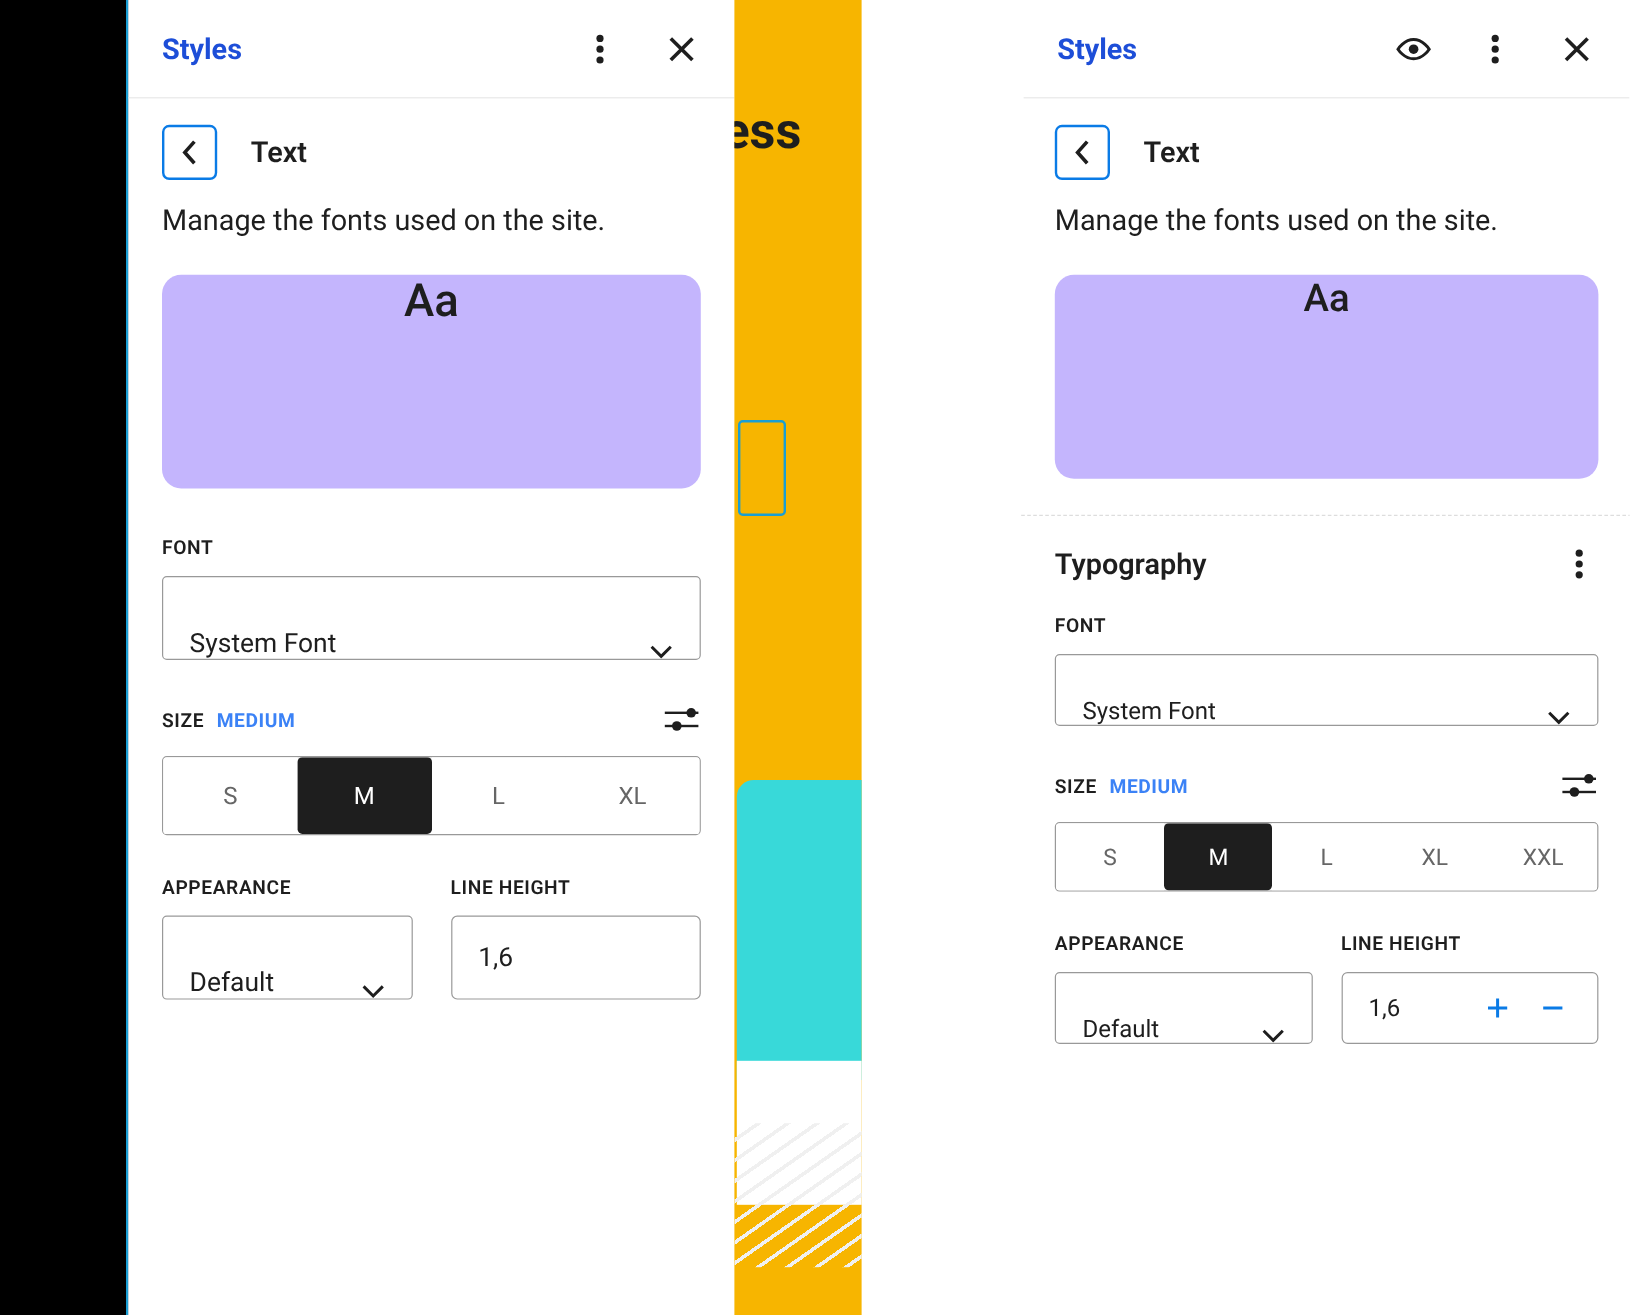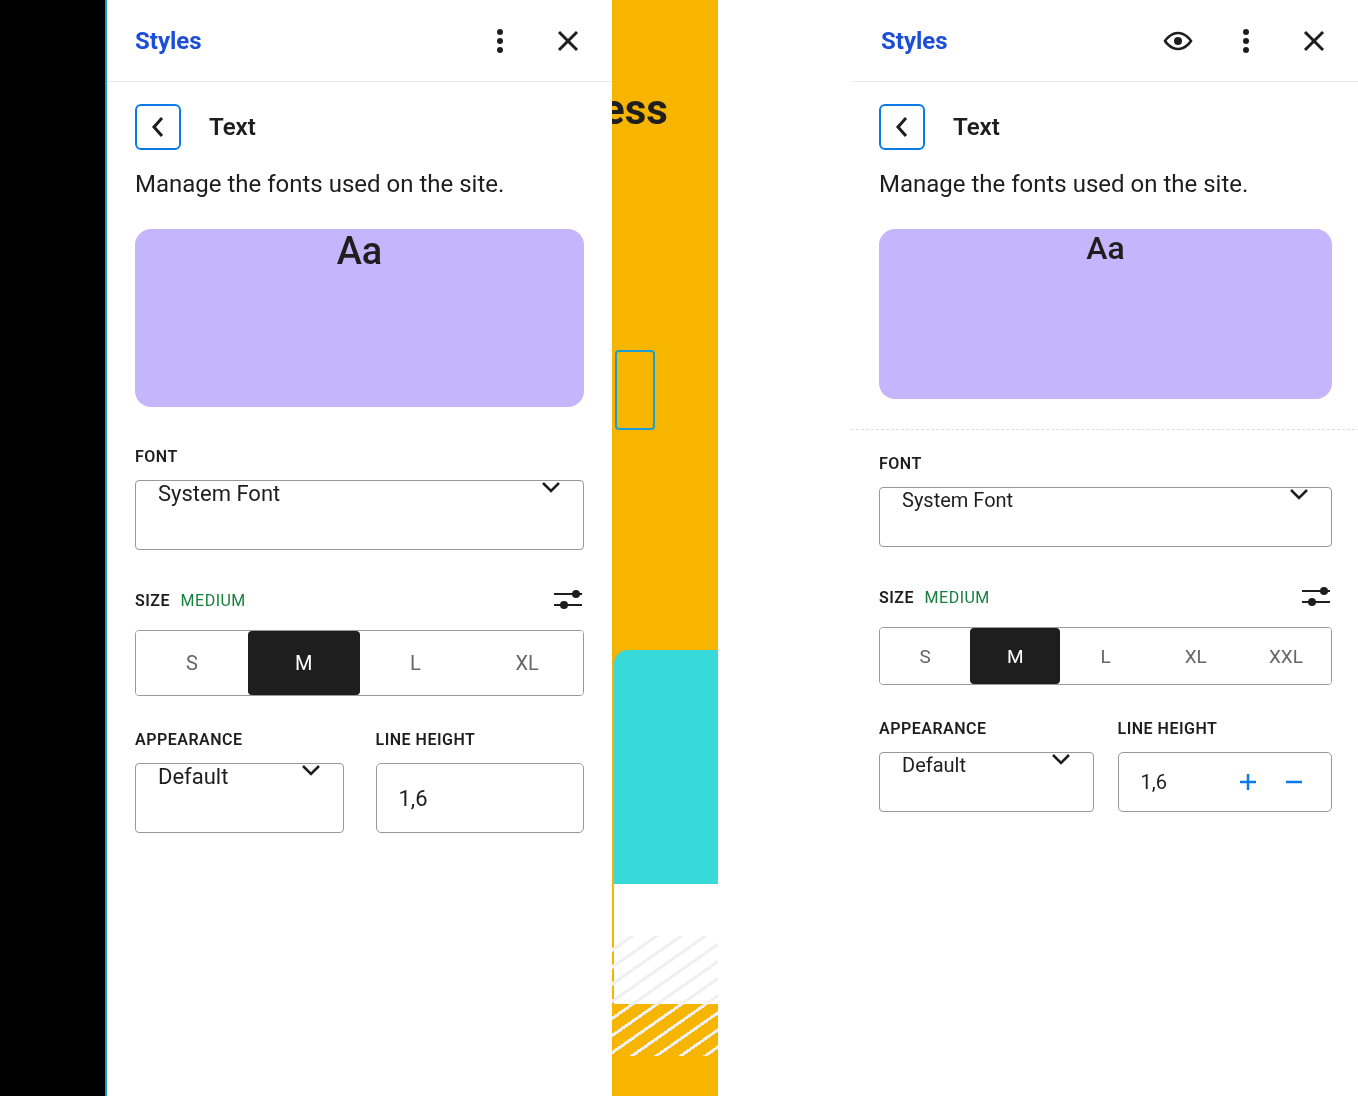--- a/index.html
+++ b/index.html
@@ -19,25 +19,25 @@
 .iconbtn{width:32px;height:32px;display:flex;align-items:center;justify-content:center;cursor:pointer;background:none;border:none}
 .svg{pointer-events:none}
 .body{padding:22px 28px}
 .backrow{display:flex;align-items:center;gap:28px;margin-bottom:18px}
 .backbtn{width:46px;height:46px;border:2px solid #0a7be6;border-radius:6px;display:flex;align-items:center;justify-content:center;background:#fff;cursor:pointer}
 .backrow .title{font-size:24px;font-weight:600;color:#1e1e1e}
 .desc{font-size:24px;color:#1e1e1e;margin-bottom:29px;line-height:1.35}
 .preview{width:100%;height:178px;background:#c4b5fd;border-radius:16px;display:flex;align-items:flex-start;justify-content:center;font-size:38px;font-weight:500;color:#1e1e1e}
 .panel2 .preview{height:170px;font-size:32px}
 .label{font-size:16px;font-weight:600;color:#1e1e1e;letter-spacing:0.5px;margin-bottom:14px;text-transform:uppercase}
-.dropdown{width:100%;height:70px;border:1px solid #999;border-radius:4px;display:flex;align-items:flex-start;padding:0 22px;position:relative;cursor:pointer;font-size:22px;color:#1e1e1e;margin-bottom:34px}
+.dropdown{width:100%;height:70px;border:1px solid #999;border-radius:4px;display:flex;align-items:flex-end;padding:0 22px;position:relative;cursor:pointer;font-size:22px;color:#1e1e1e;margin-bottom:34px}
 .dropdown .chev{position:absolute;right:22px}
 .sizerow{display:flex;align-items:center;justify-content:space-between;margin-bottom:14px}
 .sizerow .label{margin-bottom:0}
-.sizerow .sub{color:#15803d;font-weight:400;margin-left:6px}
+.sizerow .sub{color:#3b82f6;font-weight:700;margin-left:6px}
 .seg{display:flex;border:1px solid #999;border-radius:4px;overflow:hidden;margin-bottom:34px}
 .seg .opt{flex:1;height:64px;display:flex;align-items:center;justify-content:center;font-size:20px;color:#666;cursor:pointer;background:#fff;border:none}
 .seg .opt.dark{background:#1e1e1e;color:#fff;border-radius:4px}
 .pair{display:flex;gap:32px}
 .pair>div{flex:1}
 .lineh{width:100%;height:70px;border:1px solid #999;border-radius:5px;display:flex;align-items:center;padding:0 22px;font-size:22px;color:#1e1e1e}
 .lineh.step{justify-content:space-between}
 .lineh .stepbtn{width:30px;height:30px;display:flex;align-items:center;justify-content:center;color:#0a7be6;cursor:pointer;font-size:26px;background:none;border:none}
 .divider{border-top:1px dashed #ddd;margin:30px -28px 24px}
 .sectrow{display:flex;align-items:center;justify-content:space-between;margin-bottom:26px}
@@ -176,20 +176,30 @@
           </svg>
       </button>
       <div class="title">Text</div>
     </div>
     <p class="desc">Manage the fonts used on the site.</p>
     <div class="preview">
         <span>Aa</span>
       </div>
 
     <div class="divider"></div>
+    <div class="sectrow">
+      <h2>Typography</h2>
+      <button class="iconbtn">
+        <svg class="svg" width="8" height="26">
+            <circle cx="4" cy="4" r="3" fill="#1e1e1e"></circle>
+            <circle cx="4" cy="13" r="3" fill="#1e1e1e"></circle>
+            <circle cx="4" cy="22" r="3" fill="#1e1e1e"></circle>
+          </svg>
+      </button>
+    </div>
 
     <div class="label">FONT</div>
     <div class="dropdown">
       <span>System Font</span>
       <svg class="chev svg" width="20" height="12">
           <polyline points="2,2 10,10 18,2" fill="none" stroke="#1e1e1e" stroke-width="2.5"></polyline>
         </svg>
     </div>
 
     <div class="sizerow">

